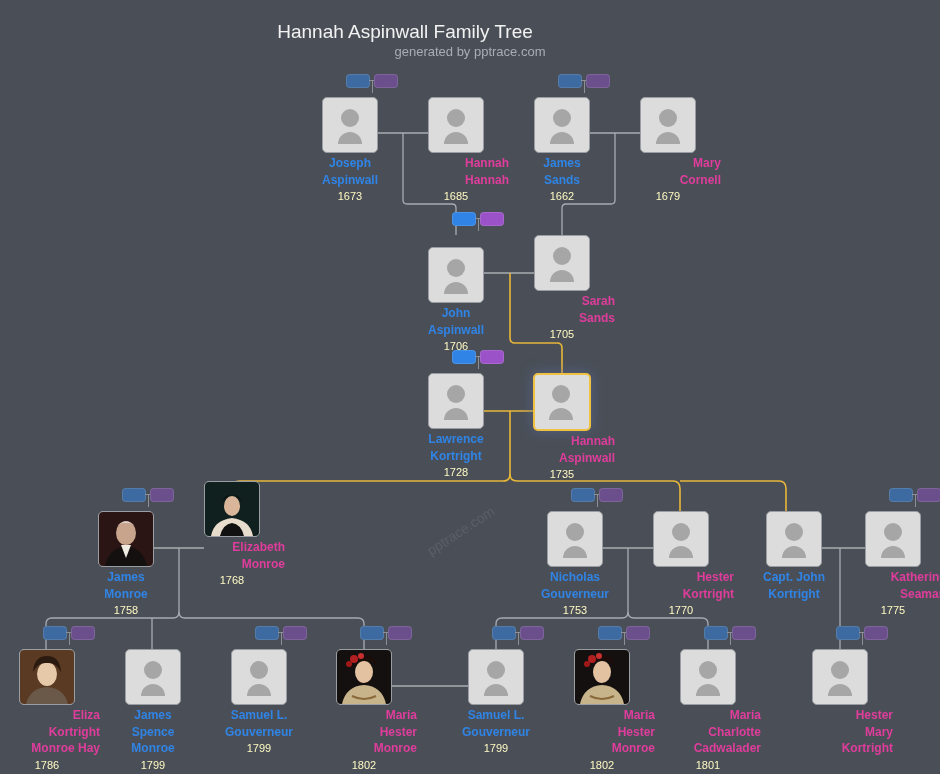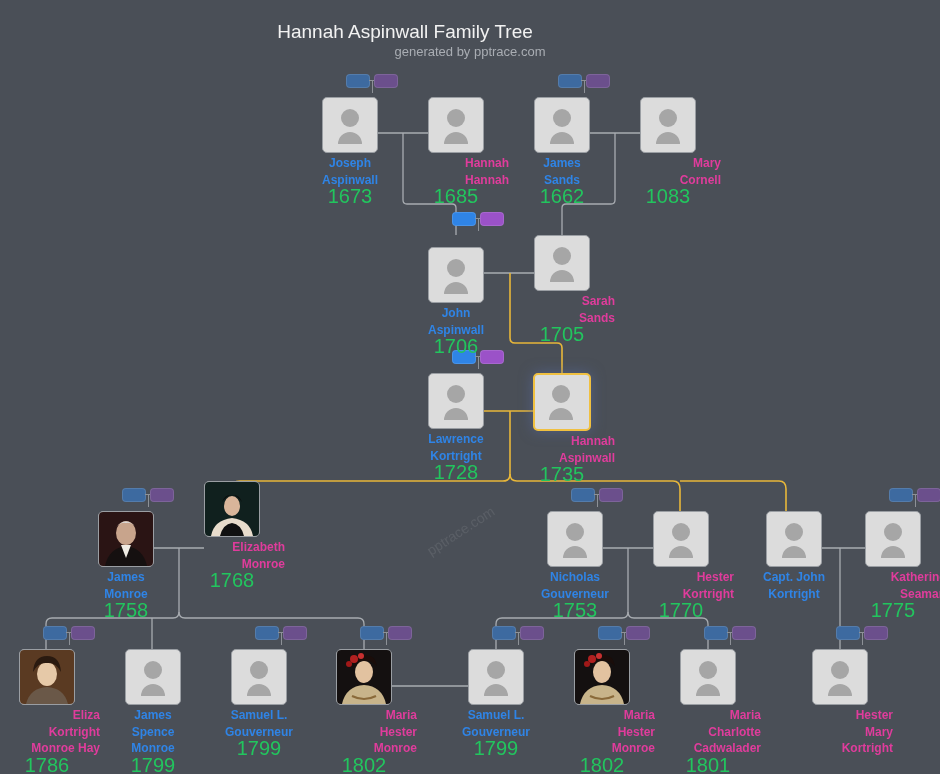--- a/index.html
+++ b/index.html
@@ -33,21 +33,21 @@
   .card .shoulders {
     position:absolute; left:15px; top:34px; width:24px; height:12px;
     border-radius:12px 12px 0 0; background:#a6a6a6;
   }
   .card.focus .head { left:17px; top:10px; }
   .card.focus .shoulders { left:14px; top:33px; }
   .photo { position:absolute; inset:0; }
   .name { font-weight:bold; font-size:12px; line-height:16.5px; margin-top:2px; }
   .male { color:#2f84e6; }
   .female { color:#e03c9c;text-align:right; }
-  .year { color:#22c55e; font-size:20px; line-height:16px; }
+  .year { color:#fef9c3; font-size:11px; line-height:16px; }
   .toggles { position:absolute; width:54px; height:14px; }
   .tg { position:absolute; top:0; width:22px; height:12px; border-radius:4px; border:1px solid rgba(255,255,255,0.12); }
   .tg.m { left:0; background:#3d6aa0; }
   .tg.f { left:28px; background:#6b4f8c; }
   .toggles.active .tg.m { background:#2f84e6; }
   .toggles.active .tg.f { background:#9b52c8; }
   .tgline { position:absolute; left:23px; top:6px; width:6px; height:1px; background:#8d9197; }
   .tgstem { position:absolute; left:26px; top:6px; width:1px; height:13px; background:#8d9197; }
 </style>
 </head>
@@ -210,21 +210,21 @@
 </div>
 <div class="person" style="left:668px;top:97px">
   <div class="card">
       <div class="head"></div>
       <div class="shoulders"></div>
     </div>
   <div class="name female">
       <div>Mary</div>
       <div>Cornell</div>
     </div>
-  <div class="year">1083</div>
+  <div class="year">1679</div>
 </div>
 
 <div class="person" style="left:456px;top:247px">
   <div class="card">
       <div class="head"></div>
       <div class="shoulders"></div>
     </div>
   <div class="name male">
       <div>John</div>
       <div>Aspinwall</div>

